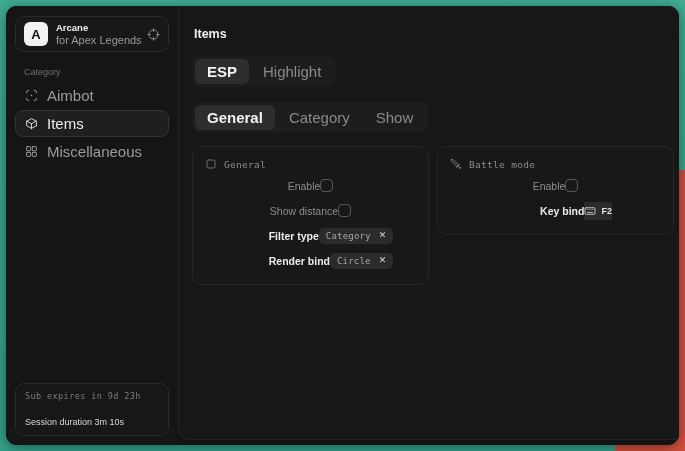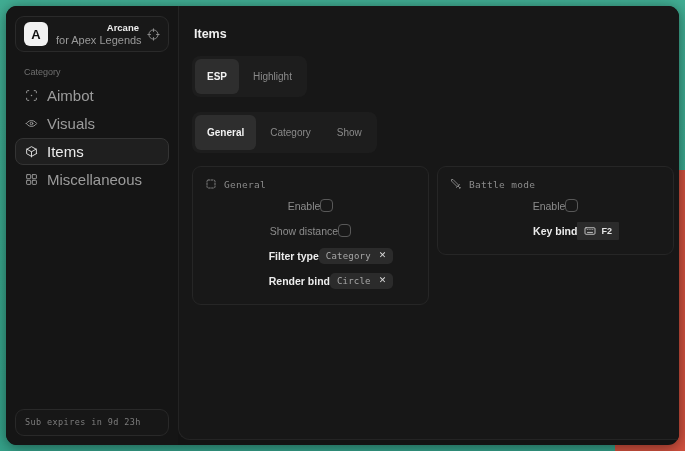--- a/index.html
+++ b/index.html
@@ -42,21 +42,21 @@
     background: #181818;
   }
   .logo {
     width: 24px; height: 24px; border-radius: 6px;
     background: #f2f2f2; color: #111;
     font-weight: 700; font-size: 13px;
     display: flex; align-items: center; justify-content: center;
     flex: 0 0 24px;
   }
   .brand-text { display: flex; flex-direction: column; gap: 1px; min-width: 0; }
-  .brand-name { font-size: 9.5px; font-weight: 700; color: #ededed; text-align: right; }
+  .brand-name { font-size: 9.5px; font-weight: 700; color: #ededed; }
   .brand-sub  { font-size: 11px; color: #9a9a9a; white-space: nowrap; }
   .brand-action { margin-left: auto; color: #969696; display: flex; }
   .brand-action svg { width: 13px; height: 13px; }
 
   .cat-label { margin: 15px 0 5px 9px; font-size: 9px; color: #6f6f6f; }
 
   .nav { display: flex; flex-direction: column; gap: 1px; }
   .nav-item {
     display: flex; align-items: center; gap: 9px;
     height: 27px; padding: 0 9px; border-radius: 8px;
@@ -97,22 +97,22 @@
     display: flex; flex-direction: column;
   }
   .page-title { margin: 7px 0 0 2px; font-size: 12.5px; font-weight: 700; color: #f0f0f0; }
 
   .tab-group {
     margin-top: 15px;
     display: inline-flex; align-self: flex-start;
     background: #1d1d1d; border-radius: 8px; padding: 3px; gap: 2px;
   }
   .tab {
-    padding: 12px 12px; border-radius: 6px;
-    font-size: 10px; color: #8a8a8a; cursor: pointer; white-space: nowrap;
+    padding: 4px 12px; border-radius: 6px;
+    font-size: 15px; color: #8a8a8a; cursor: pointer; white-space: nowrap;
   }
   .tab.selected { background: #2e2e2e; color: #f2f2f2; font-weight: 600; }
 
   .panels { margin-top: 13px; display: flex; gap: 8px; align-items: flex-start; }
   .panel {
     width: 237px; box-sizing: border-box;
     background: #181818;
     border: 1px solid #262626; border-radius: 9px;
     padding: 9px 12px 11px 12px;
   }
@@ -142,21 +142,21 @@
     padding: 3px 7px; cursor: pointer;
   }
   .chip-value {
     font-family: "DejaVu Sans Mono", "Liberation Mono", monospace;
     font-size: 9px; color: #a8a8a8; letter-spacing: .2px;
   }
   .chip-close { font-size: 9px; color: #d8d8d8; line-height: 1; }
   .keybind {
     display: inline-flex; align-items: center; gap: 5px;
     background: #2b2b2b; border-radius: 1px;
-    padding: 3px 7px; cursor: pointer;
+    padding: 3px 0; cursor: pointer;
   }
   .keybind svg { width: 12px; height: 12px; color: #cfcfcf; }
   .keybind-value { font-size: 9px; color: #e4e4e4; font-weight: 600; }
   svg { display: block; }
 </style>
 </head>
 <body>
 
 <div class="desktop">
   <div class="desktop-red"></div>
@@ -186,29 +186,20 @@
         <div class="nav-item">
           <span class="nicon">
             <svg viewBox="0 0 24 24" fill="none" stroke="currentColor" stroke-width="1.8" stroke-linecap="round" stroke-linejoin="round">
               <path d="M3 7V5a2 2 0 0 1 2-2h2M17 3h2a2 2 0 0 1 2 2v2M21 17v2a2 2 0 0 1-2 2h-2M7 21H5a2 2 0 0 1-2-2v-2"></path>
               <circle cx="12" cy="12" r="1.4" fill="currentColor" stroke="none"></circle>
             </svg>
           </span>
           <span class="nlabel">Aimbot</span>
         </div>
 
-        <div class="nav-item">
-          <span class="nicon">
-            <svg viewBox="0 0 24 24" fill="none" stroke="currentColor" stroke-width="1.8" stroke-linecap="round" stroke-linejoin="round">
-              <path d="M2.5 12s3.5-5.5 9.5-5.5S21.5 12 21.5 12 18 17.5 12 17.5 2.5 12 2.5 12Z"></path>
-              <circle cx="12" cy="12" r="2.4"></circle>
-            </svg>
-          </span>
-          <span class="nlabel">Visuals</span>
-        </div>
 
         <div class="nav-item active">
           <span class="nicon">
             <svg viewBox="0 0 24 24" fill="none" stroke="currentColor" stroke-width="1.8" stroke-linecap="round" stroke-linejoin="round">
               <path d="M21 16V8l-9-5-9 5v8l9 5 9-5z"></path>
               <path d="M3.3 7.5 12 12.5l8.7-5"></path>
               <path d="M12 22V12.5"></path>
             </svg>
           </span>
           <span class="nlabel">Items</span>
@@ -224,20 +215,21 @@
             </svg>
           </span>
           <span class="nlabel">Miscellaneous</span>
         </div>
 
 
       </nav>
 
       <div class="footer-card">
         <div class="foot-line1">Sub expires in 9d 23h</div>
+        <div class="foot-line2">Session duration 3m 10s</div>
       </div>
 
     </aside>
 
     <main class="main">
 
       <h1 class="page-title">Items</h1>
 
       <div class="tab-group">
         <div class="tab selected">ESP</div>

